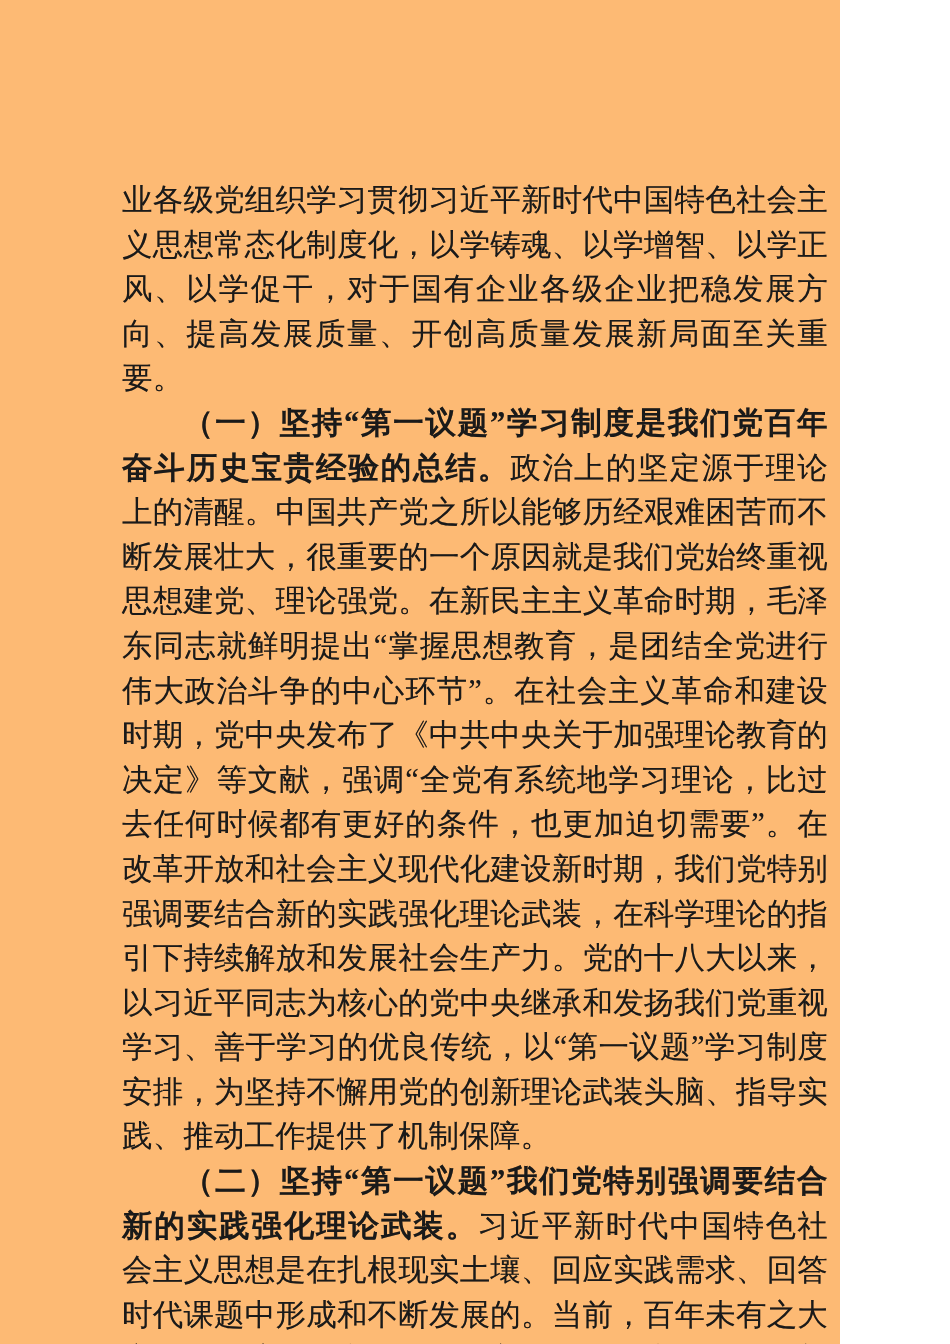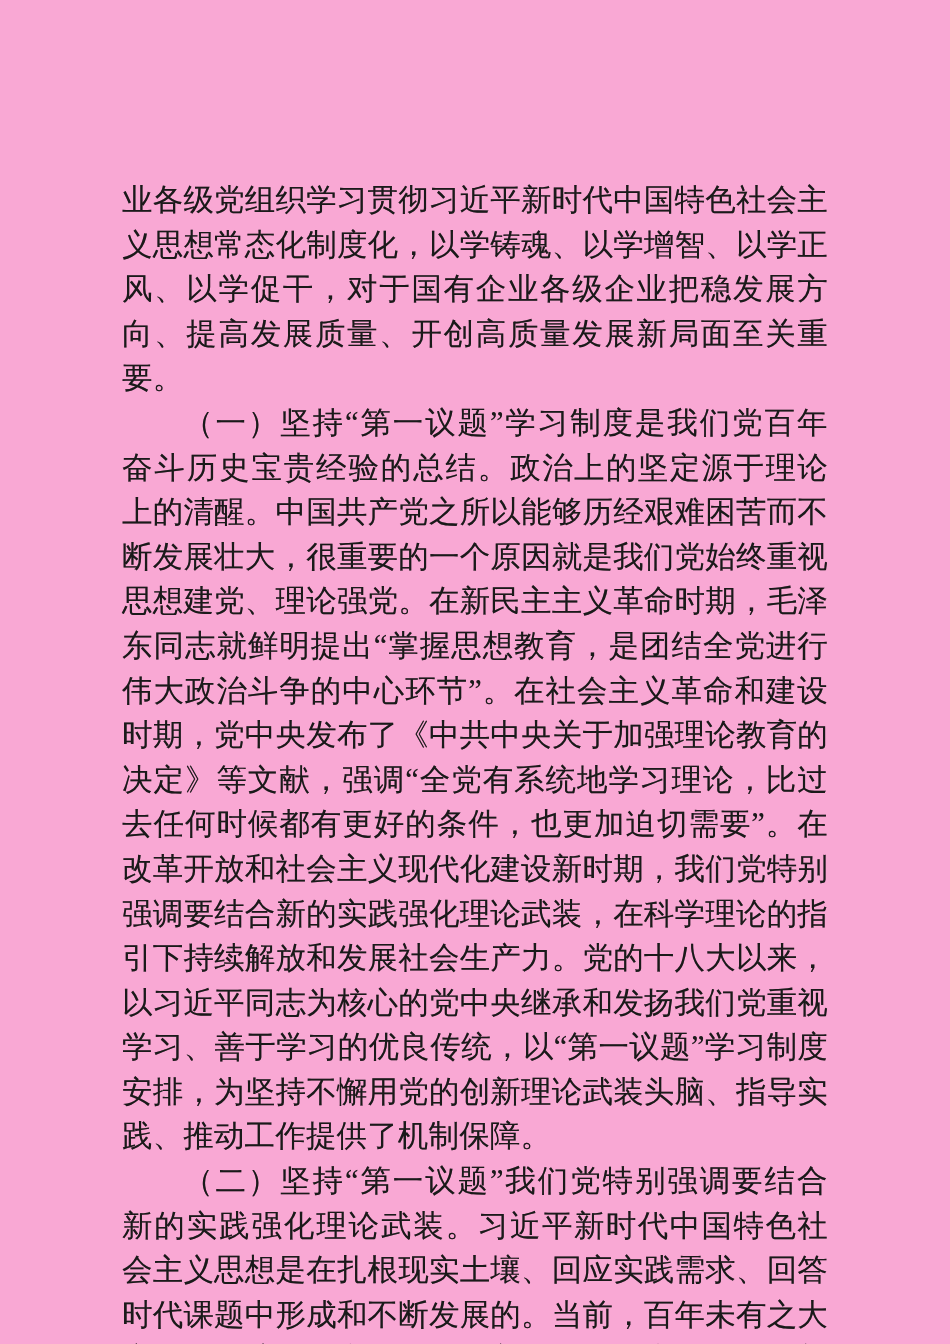--- a/index.html
+++ b/index.html
@@ -9,23 +9,23 @@
   }
   body {
     width: 950px;
     height: 1344px;
     overflow: hidden;
     font-family: "Liberation Serif", "DejaVu Serif", serif;
   }
 
   .page {
     position: relative;
-    width: 950px;
+    width: 840px;
     height: 1344px;
-    background: #f9a8d4;
+    background: #fdba74;
     box-sizing: border-box;
   }
 
   .page-header-zone {
     height: 178px;
   }
 
   .text-column {
     position: absolute;
     left: 122px;
@@ -44,21 +44,21 @@
     font-family: "Liberation Serif", "DejaVu Serif", serif;
     font-weight: 400;
     -webkit-font-smoothing: antialiased;
   }
 
   .para.indent {
     text-indent: 2em;
   }
 
   .lead {
-    font-weight: 400;
+    font-weight: 700;
     letter-spacing: 0.6px;
   }
 
   .body-run {
     font-weight: 400;
   }
 
   
   .para {
     text-shadow: 0 0 0.35px rgba(0,0,0,0.40);

